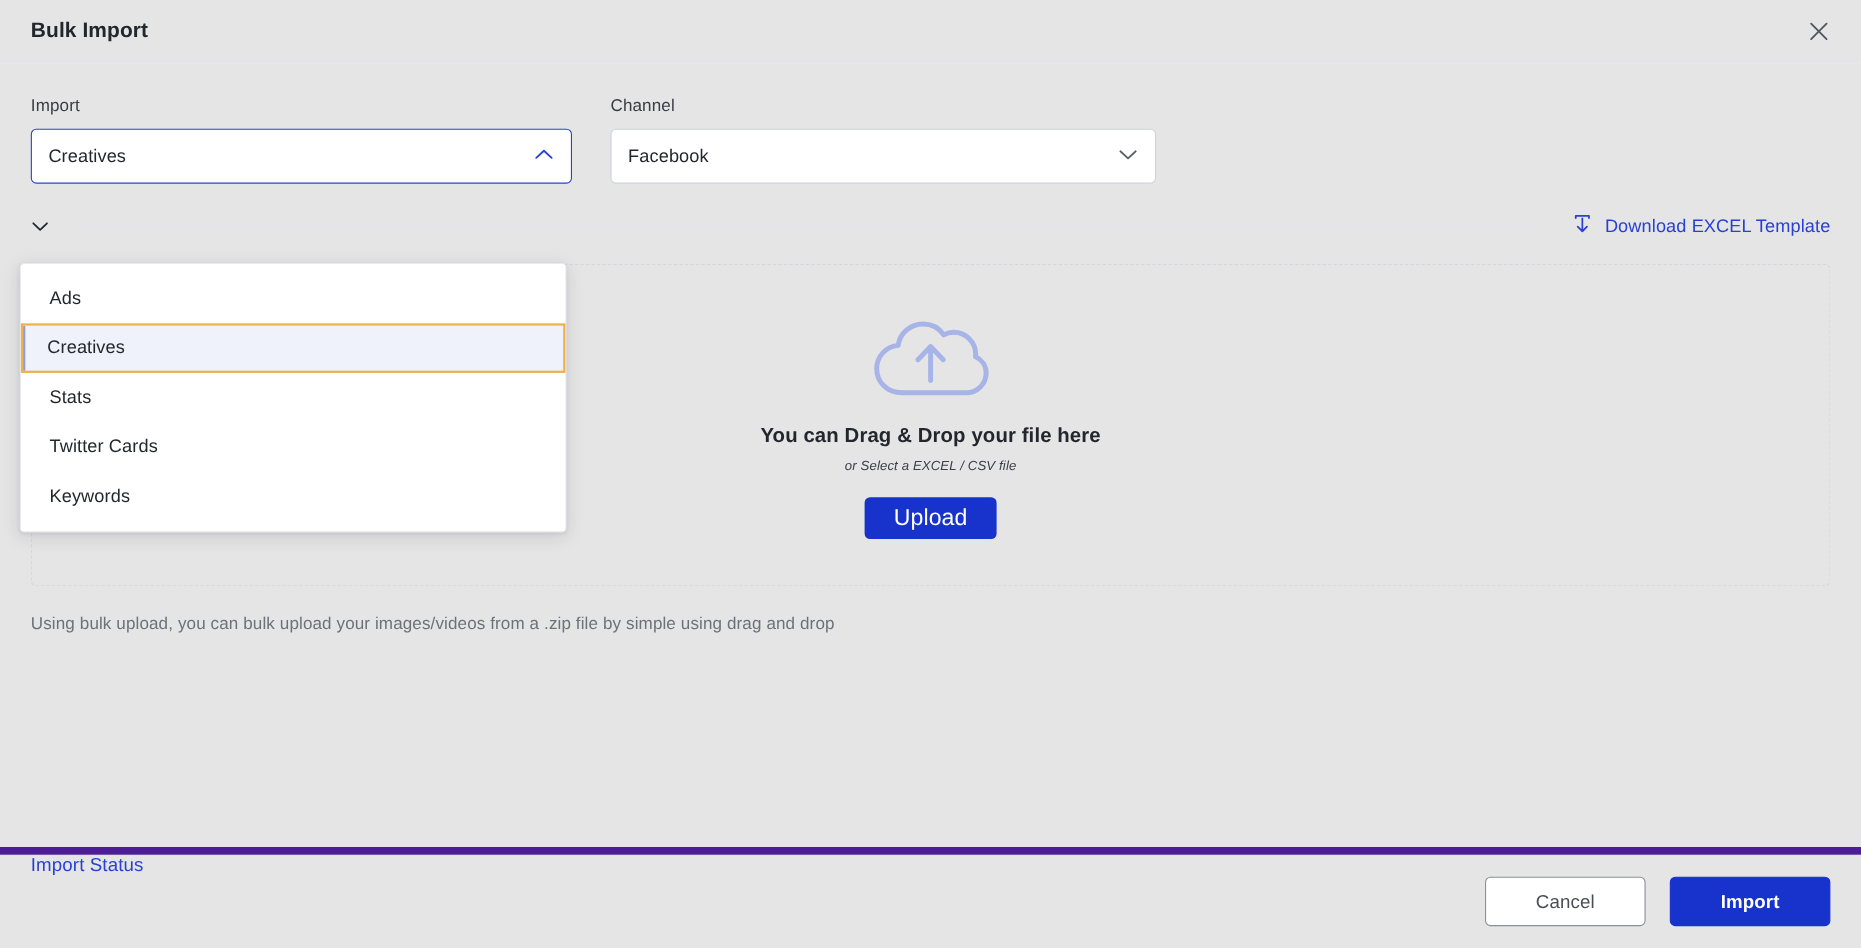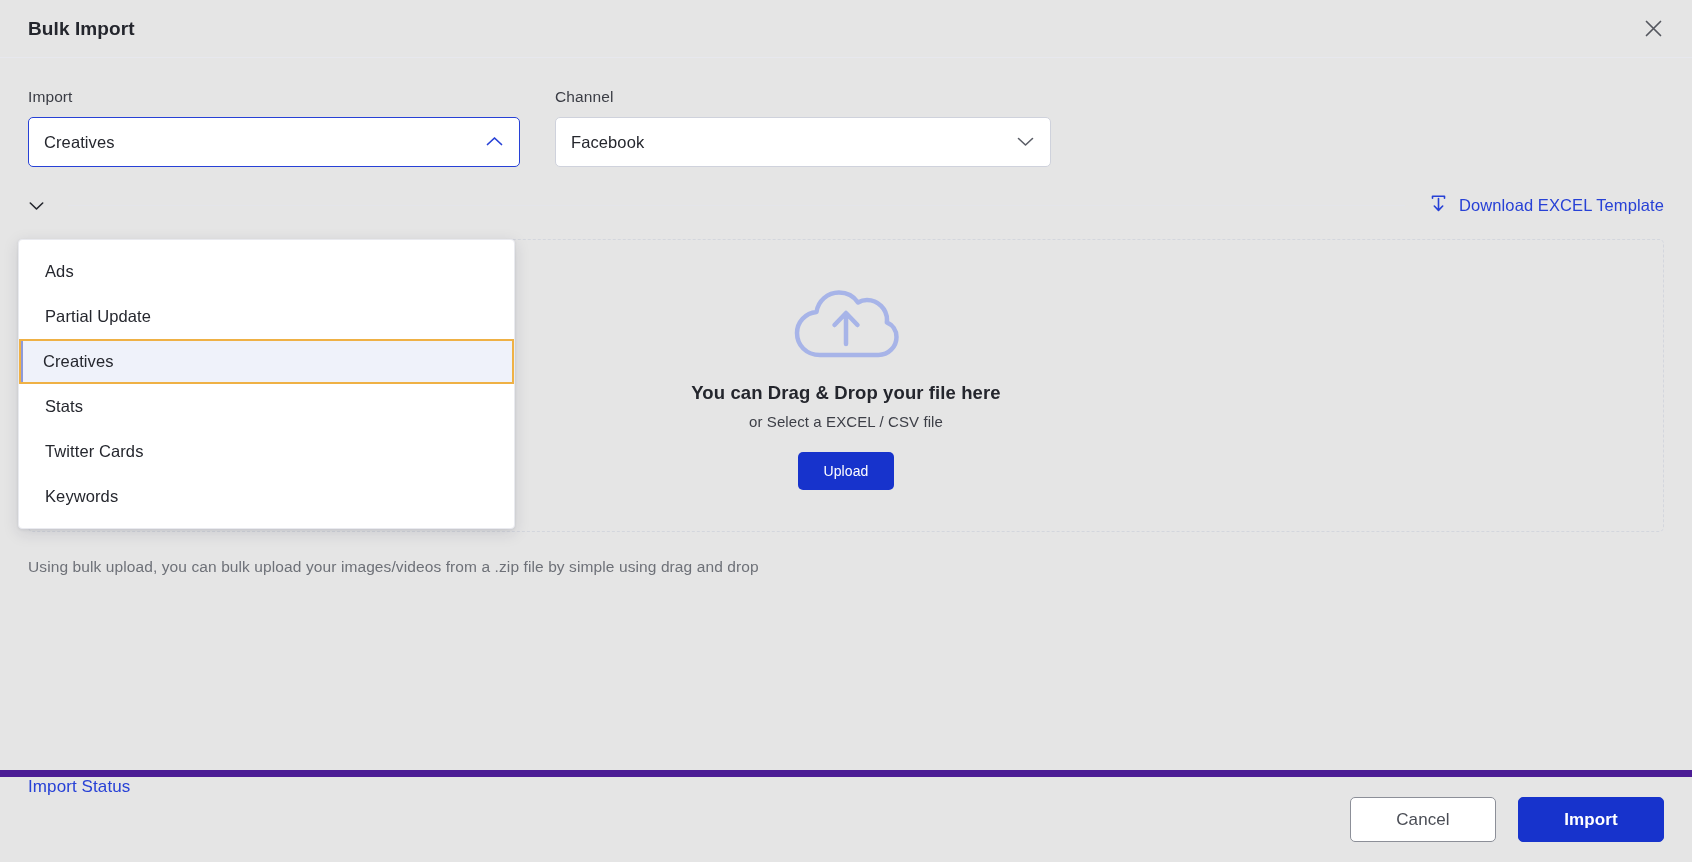--- a/index.html
+++ b/index.html
@@ -177,31 +177,32 @@
   }
   .cloud-icon { margin-bottom: 13px; }
   .dz-title {
     font-size: 18.5px;
     font-weight: bold;
     color: #24262d;
     margin-bottom: 9px;
     letter-spacing: .1px;
   }
   .dz-sub {
-    font-size: 15px;
+    font-size: 12px;
     color: #3c3e46;
     margin-bottom: 22px;
     letter-spacing: .1px;
+    font-style: italic;
   }
   .upload-btn {
     background: #1733cc;
     color: #ffffff;
     border: none;
     border-radius: 5px;
-    font-size: 14px;
+    font-size: 21px;
     font-family: "Liberation Sans", sans-serif;
     padding: 0 26px;
     height: 38px;
     cursor: pointer;
     letter-spacing: .1px;
   }
 
   
   .section2 { margin-top: 26px; }
   .section2-desc {
@@ -327,21 +328,20 @@
         <button class="upload-btn">Upload</button>
       </div>
     </div>
 
     <div class="section section2">
       <div class="section2-desc">Using bulk upload, you can bulk upload your images/videos from a .zip file by simple using drag and drop</div>
     </div>
 
     <div class="dropdown-menu">
       <div class="dropdown-item">Ads</div>
-      <div class="dropdown-item">Partial Update</div>
       <div class="dropdown-item selected">Creatives</div>
       <div class="dropdown-item">Stats</div>
       <div class="dropdown-item">Twitter Cards</div>
       <div class="dropdown-item">Keywords</div>
     </div>
 
   </div>
 
   <div class="modal-footer">
     <span class="status-link">Import Status</span>

